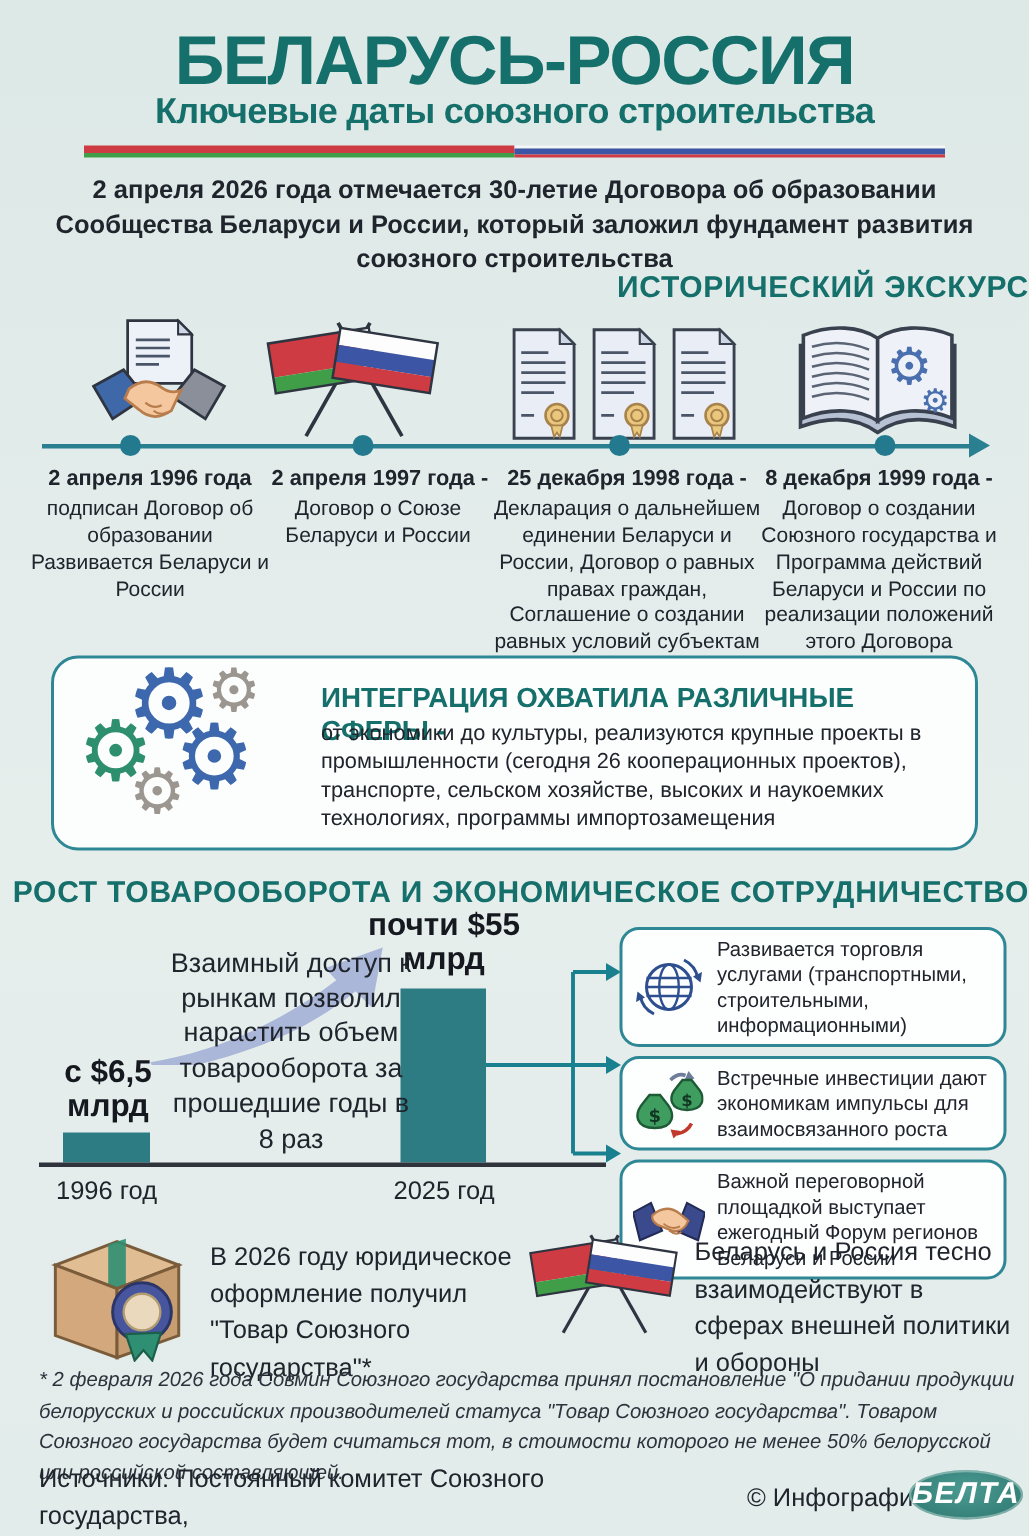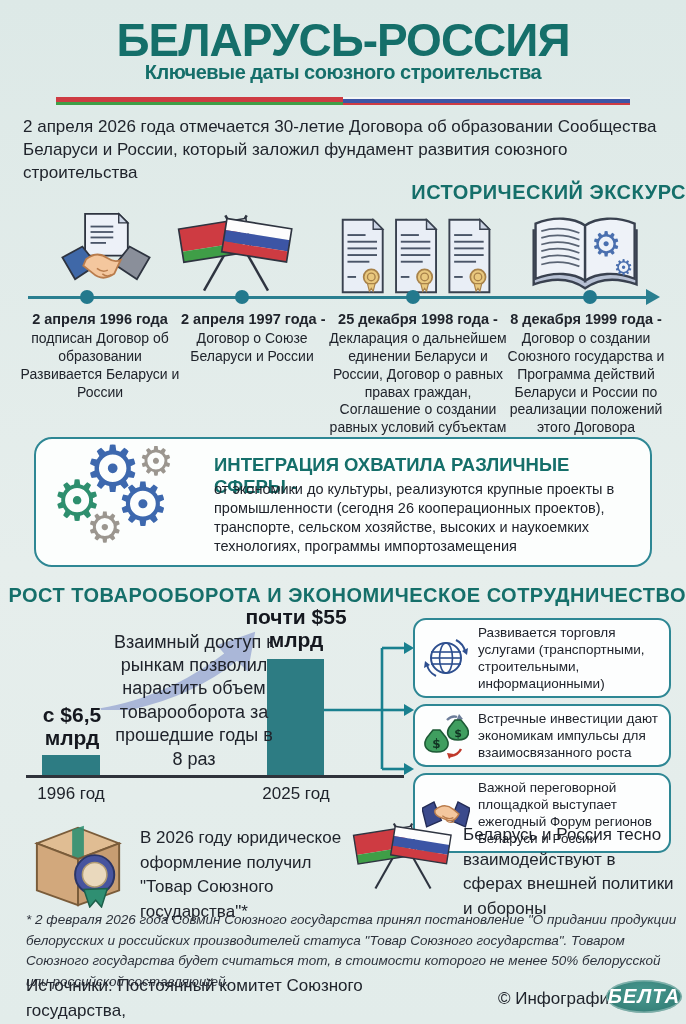--- a/index.html
+++ b/index.html
@@ -4,27 +4,27 @@
 <style>
   * { margin:0; padding:0; box-sizing:border-box; }
   html,body { background:#cfd8d6; }
   .page{
     position:relative; width:686px; height:1024px; margin:0 auto;
     background:linear-gradient(180deg,#dde9e7 0%, #e6eeec 55%, #e2ecea 100%);
     font-family:"Liberation Sans", sans-serif; color:#20242c; overflow:hidden;
   }
   .abs{ position:absolute; }
   h1.title{ left:0; right:0; top:13px; text-align:center; font-size:46px; font-weight:bold; color:#156f6a; letter-spacing:-1px;}
-  h2.subtitle{ left:0; right:0; top:61px; text-align:center; font-size:20px; font-weight:bold; color:#156f6a; letter-spacing:-0.5px;}
+  h2.subtitle{ left:0; right:0; top:61px; text-align:center; font-size:24px; font-weight:bold; color:#156f6a; letter-spacing:-0.5px;}
   .flagline{ left:56px; top:97px; width:574px; height:8px; display:flex; }
   .flag-half{ width:50%; height:100%; display:flex; flex-direction:column; }
   .st-red{ background:#ce3b42; } .st-green{ background:#3f9e47; }
   .st-white{ background:#f4f6f6; } .st-blue{ background:#3c55a5; }
   .by-red{height:5px;} .by-green{height:3px;} .ru-w{height:2px;} .ru-b{height:4px;} .ru-r{height:2px;}
-  .intro{ left:23px; top:116px; width:640px; font-size:17px; line-height:1.35; color:#20242c; }
+  .intro{ left:23px; top:116px; width:640px; text-align:center; font-size:17px; line-height:1.35; color:#20242c;font-weight:bold; }
   .sec-head{ left:0; right:0; text-align:right; font-size:20px; font-weight:bold; color:#156f6a; letter-spacing:0.5px; }
   .hist-head{ top:181px; }
   .trade-head{ top:584px; }
   .icon-wrap{ display:flex; align-items:flex-end; justify-content:center; }
   .timeline{ left:28px; top:290px; width:632px; height:16px; }
   .tl-line{ position:absolute; left:0; right:12px; top:6px; height:3px; background:#2a7f90; }
   .tl-dot{ position:absolute; top:0; width:14px; height:14px; border-radius:50%; background:#23798d; }
   .tl-dot:nth-of-type(2){ left:52px; } .tl-dot:nth-of-type(3){ left:207px; }
   .tl-dot:nth-of-type(4){ left:378px; } .tl-dot:nth-of-type(5){ left:555px; }
   .tl-arrow{ position:absolute; right:0; top:-1px; width:0; height:0;

